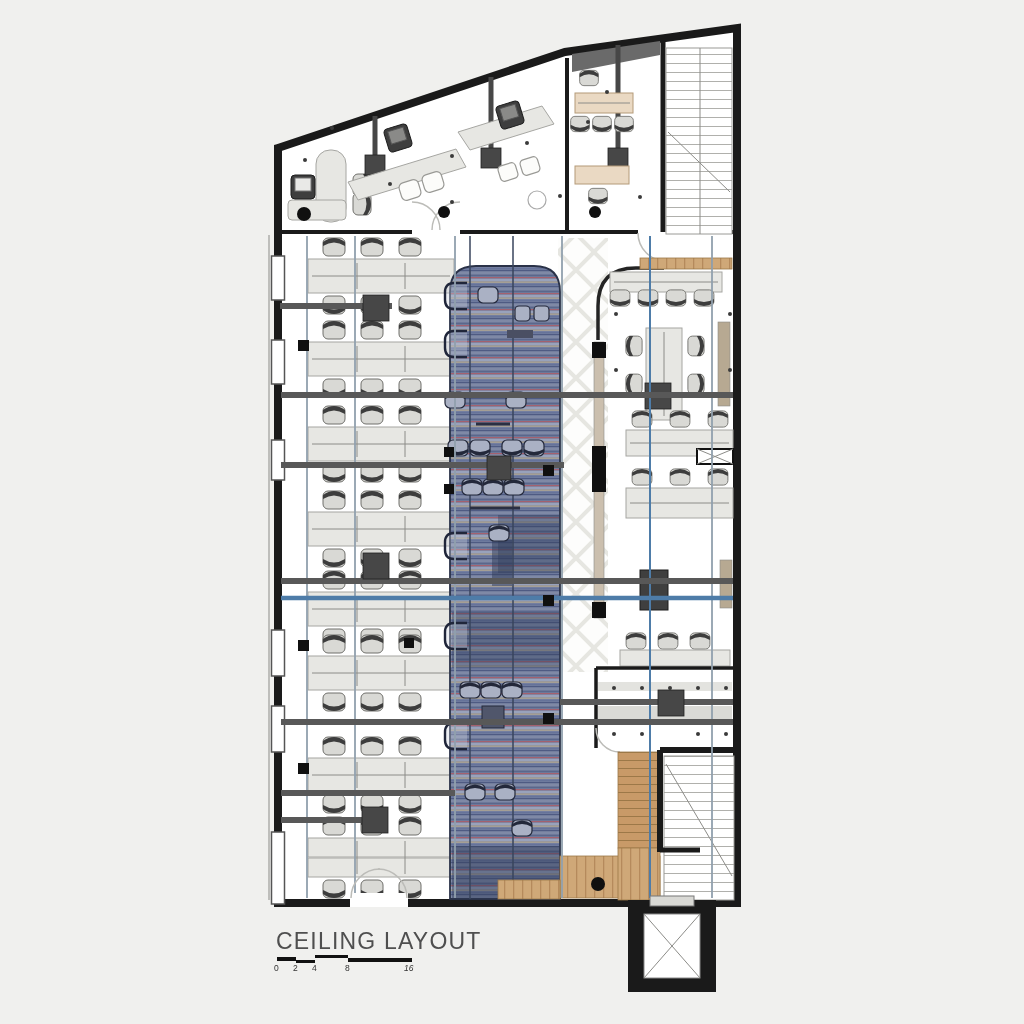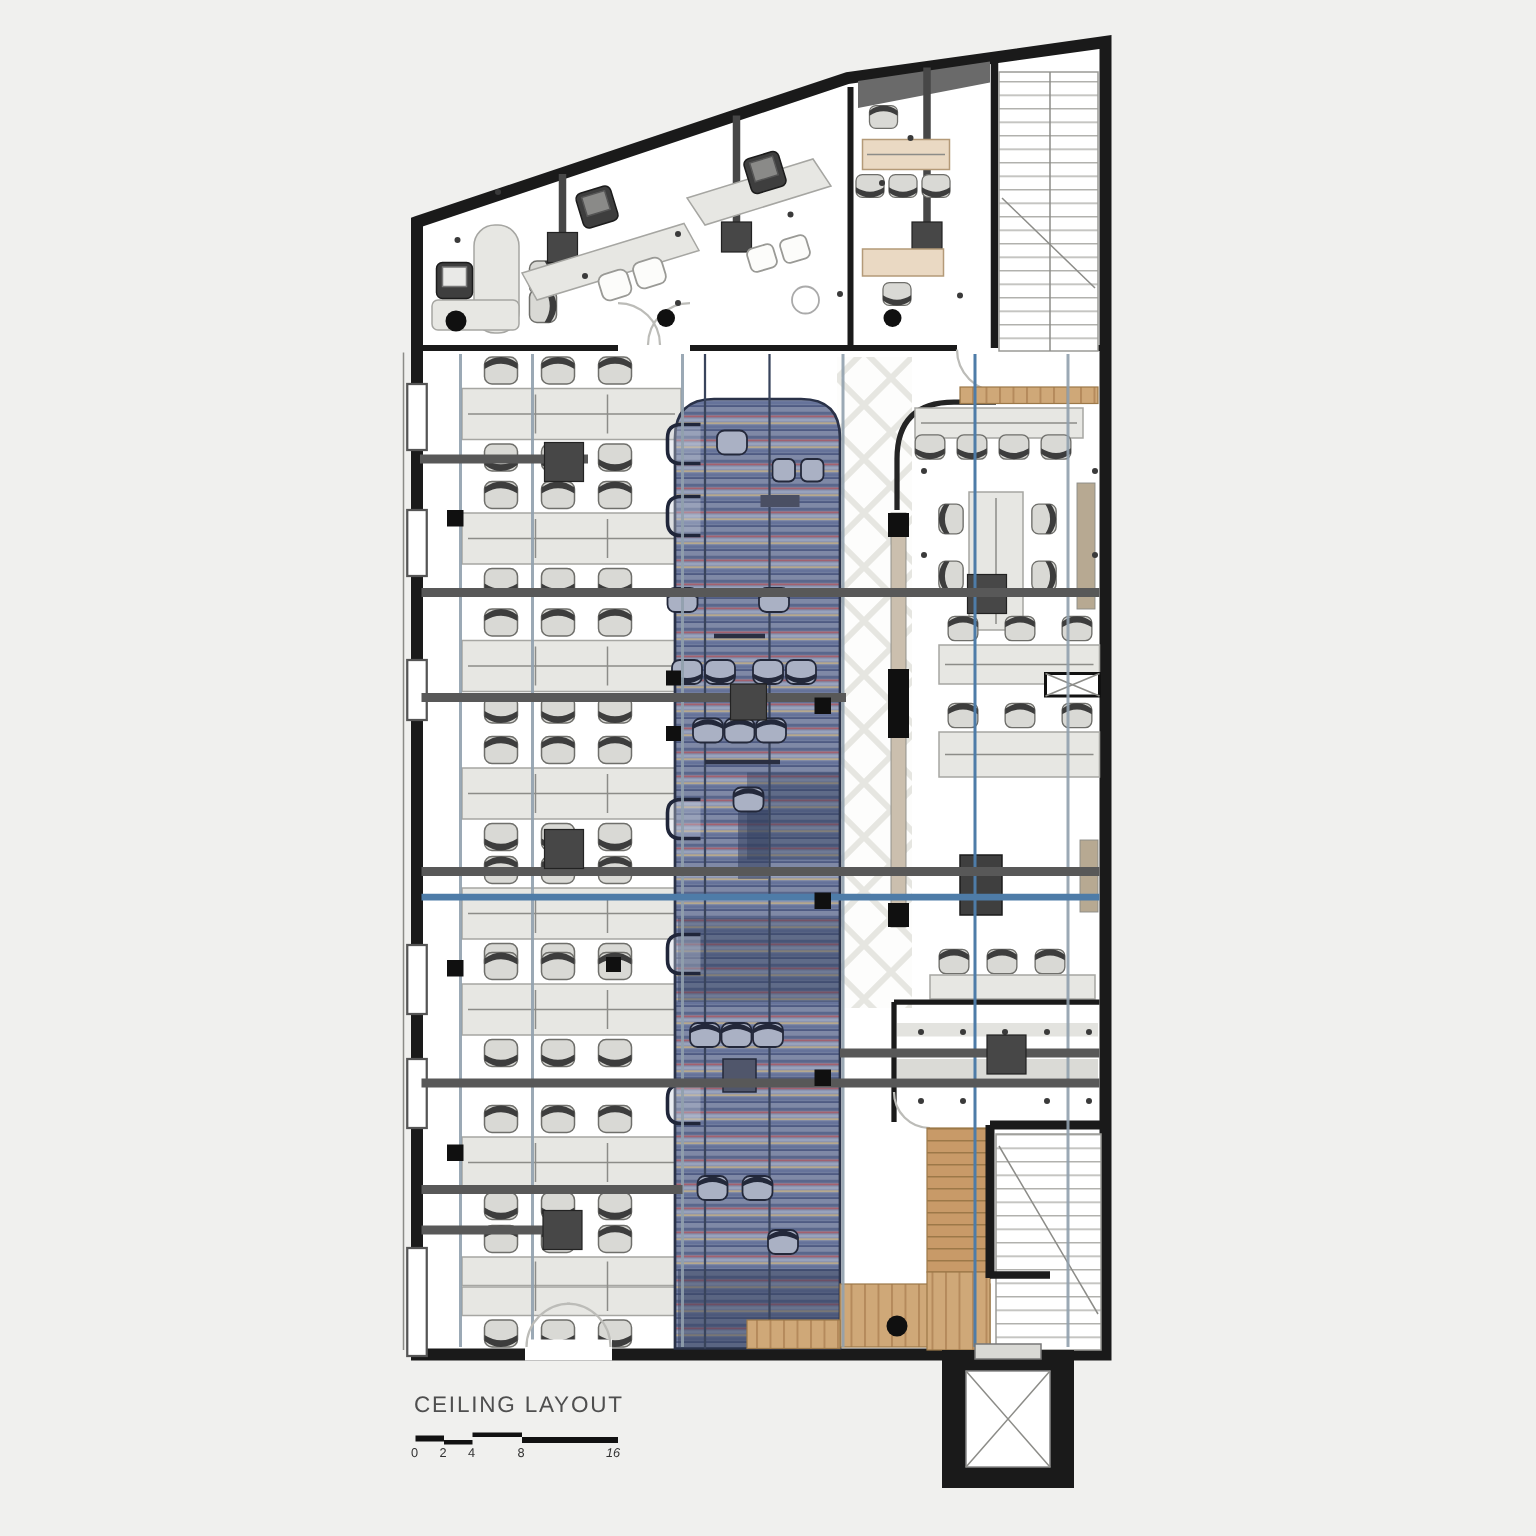--- a/index.html
+++ b/index.html
@@ -27,21 +27,21 @@
   .chB{fill:var(--chair-back);}
   .chC{fill:#aab1c4;stroke:#23283a;stroke-width:1.2;}
   .guest{fill:#fcfcfa;stroke:#9a9a96;stroke-width:1.2;}
   .exec{fill:#3e3e3e;stroke:#1c1c1c;stroke-width:1;}
   .tbl{fill:#ead9c3;stroke:#b49a78;stroke-width:1;}
   .stair{fill:url(#pTread);stroke:#9a9a96;stroke-width:1;}
   .thin{stroke:#8c8c88;stroke-width:1;fill:none;}
   .lounge{fill:rgba(200,205,220,.35);stroke:#20263a;stroke-width:2.4;}
   
   .titleblock{position:absolute;left:0;top:0;width:1024px;height:1024px;pointer-events:none;}
-  .plan-title{position:absolute;left:276px;top:928px;font-size:15px;letter-spacing:1.2px;color:#4f4f4f;}
+  .plan-title{position:absolute;left:276px;top:928px;font-size:23px;letter-spacing:1.2px;color:#4f4f4f;}
   .sb-seg{position:absolute;background:#111;}
   .sb-label{position:absolute;font-size:8.5px;color:#333;}
 </style>
 </head>
 <body>
 
 <div class="stage">
 <svg width="1024" height="1024" viewBox="0 0 1024 1024">
   <defs>
     <pattern id="pCarpet" width="6" height="16" patternUnits="userSpaceOnUse">

